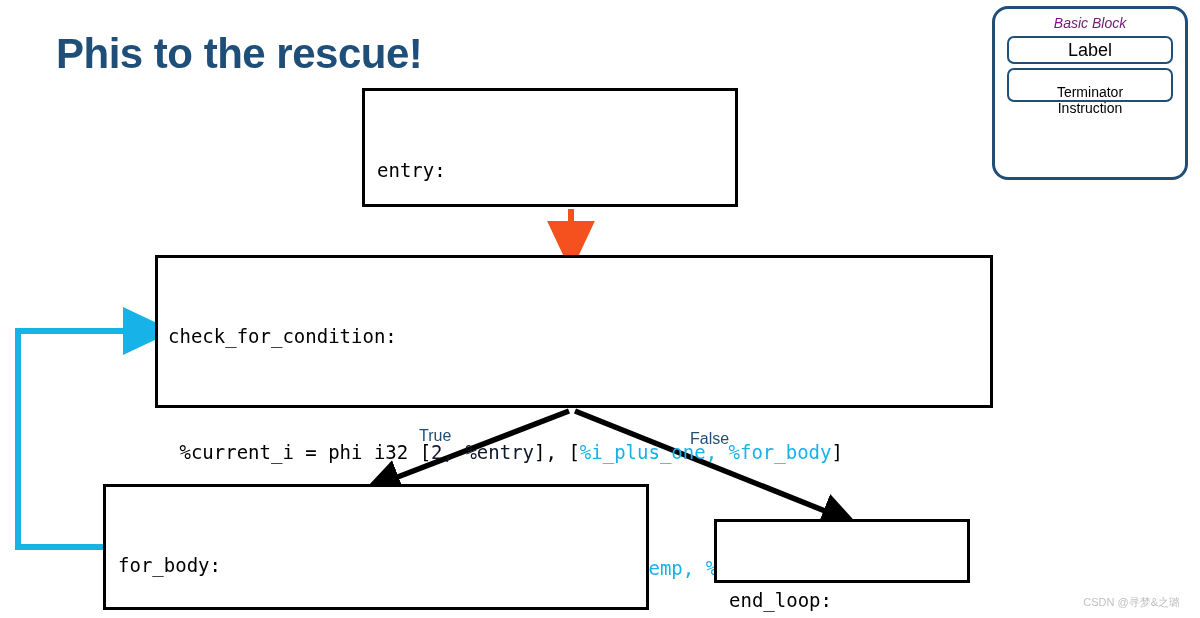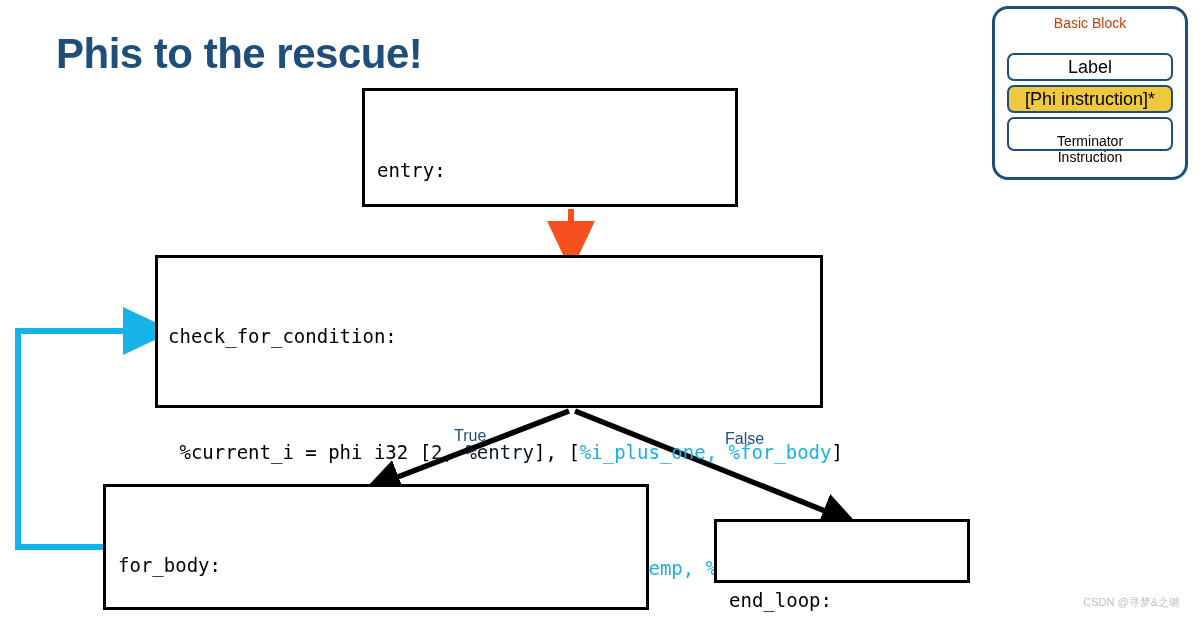--- a/index.html
+++ b/index.html
@@ -55,21 +55,21 @@
     top: 88px;
     width: 376px;
     height: 119px;
     padding: 7px 0 0 12px;
   }
   #entry-block .spacer { height: 58px; }
 
   #check-block {
     left: 155px;
     top: 255px;
-    width: 668px;
+    width: 838px;
     height: 153px;
     padding: 6px 0 0 10px;
   }
 
   #forbody-block {
     left: 103px;
     top: 484px;
     width: 546px;
     height: 126px;
     padding: 6px 0 0 12px;
@@ -83,21 +83,20 @@
     padding: 6px 0 0 12px;
   }
 
   
   .edge-label {
     position: absolute;
     font-family: "Liberation Sans", sans-serif;
     font-size: 16px;
     color: #1F4E79;
     z-index: 6;
-    margin-left: 35px;
   }
   #label-true  { left: 419px; top: 427px; }
   #label-false { left: 690px; top: 430px; }
 
   
   #arrows {
     position: absolute;
     left: 0; top: 0;
     width: 1200px;
     height: 618px;
@@ -115,24 +114,25 @@
     box-sizing: border-box;
     border: 3px solid #1F4E79;
     border-radius: 16px;
     background: #ffffff;
     z-index: 8;
     padding: 4px 12px 0 12px;
   }
   #legend-title {
     text-align: center;
     font-size: 14px;
-    color: #c2410c;
+    color: #701a75;
     font-family: "Liberation Sans", sans-serif;
     line-height: 20px;
-    margin-bottom: 20px;
+    margin-bottom: 3px;
+    font-style: italic;
   }
   .legend-box {
     box-sizing: border-box;
     border: 2px solid #1F4E79;
     border-radius: 7px;
     background: #ffffff;
     text-align: center;
     font-size: 18px;
     color: #000000;
     font-family: "Liberation Sans", sans-serif;
@@ -227,21 +227,20 @@
     
     
   </div>
 
   <div id="label-true" class="edge-label">True</div>
   <div id="label-false" class="edge-label">False</div>
 
   <div id="legend">
     <div id="legend-title">Basic Block</div>
     <div class="legend-box">Label</div>
-    <div class="legend-box phi">[Phi instruction]*</div>
     <div class="legend-box terminator">
       <span>Terminator</span>
       <span>Instruction</span>
     </div>
   </div>
 
   <div id="watermark">CSDN @寻梦&amp;之璐</div>
 
 </div>
 

